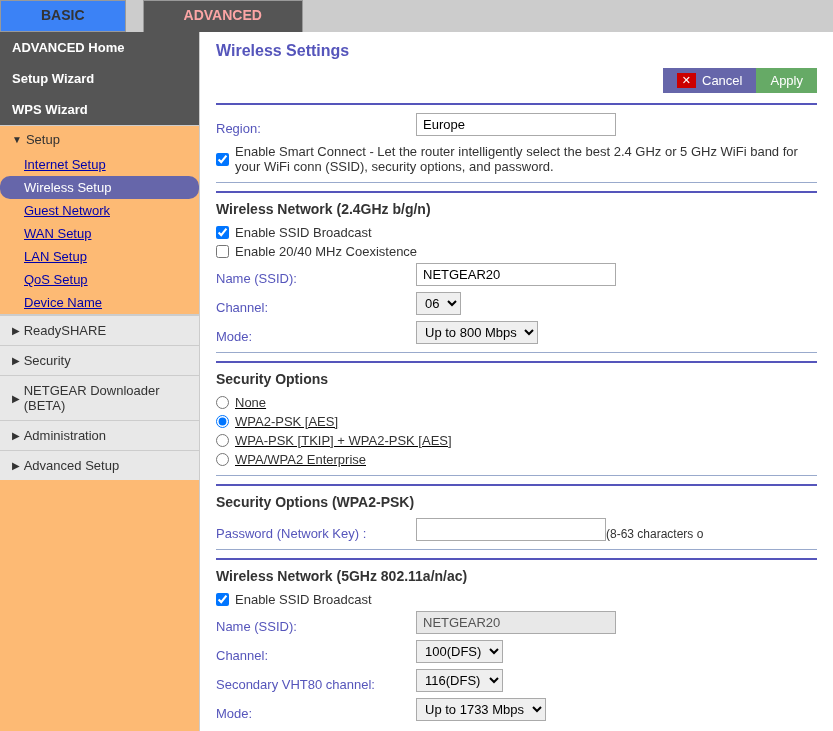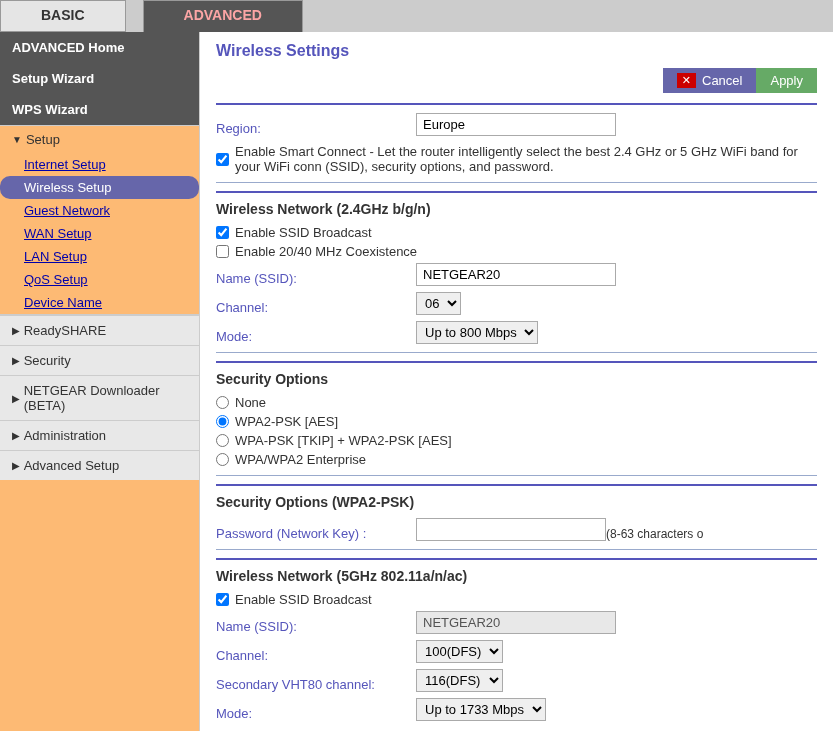--- a/index.html
+++ b/index.html
@@ -1,21 +1,21 @@
 <!DOCTYPE html>
 <html><head>
   <meta charset="utf-8">
   <style>
     * { margin: 0; padding: 0; box-sizing: border-box; }
     body { font-family: Arial, sans-serif; font-size: 13px; background: #fff; width: 833px; height: 731px; overflow: hidden; }
 
     
     .top-tabs { display: flex; height: 32px; background: #ccc; }
     .tab { padding: 6px 40px; font-weight: bold; font-size: 14px; cursor: pointer; border: 1px solid #999; }
-    .tab.basic { background: #e5e5e5; color: #333; }
+    .tab.basic { background: #3b82f6; color: #333; }
     .tab.advanced { background: #555; color: #fca5a5; border-bottom: none; margin-left: 17px; }
 
     
     .layout { display: flex; height: 699px; }
 
     
     .sidebar { width: 200px; background: #fdba74; border-right: 1px solid #ccc; flex-shrink: 0; overflow-y: auto; }
     .sidebar-item-main { background: #555; color: #fff; padding: 8px 12px; font-weight: bold; cursor: pointer; font-size: 13px; }
     .sidebar-section { padding: 6px 12px; color: #333; font-size: 13px; cursor: pointer; display: flex; align-items: center; gap: 4px; }
     .sidebar-subsection { padding: 4px 12px 4px 24px; font-size: 13px; color: #00a; cursor: pointer; text-decoration: underline; }
@@ -41,21 +41,21 @@
     .field-row { display: flex; align-items: flex-end; margin-bottom: 6px; }
     .field-label { color: #5555bb; min-width: 200px; }
     .field-input { border: 1px solid #aaa; padding: 3px 6px; font-size: 13px; min-width: 200px; }
     .field-input.disabled { background: #e8e8e8; }
     .field-select { border: 1px solid #aaa; padding: 2px 4px; font-size: 13px; }
 
     .checkbox-row { display: flex; align-items: center; gap: 6px; margin-bottom: 4px; }
     .checkbox-row label { font-size: 13px; color: #333; }
 
     
-    .radio-row { display: flex; align-items: center; gap: 6px; margin-bottom: 4px; }
+    .radio-row { display: flex; align-items: center; gap: 6px; margin-bottom: 4px; text-decoration: underline; }
     .radio-row label { font-size: 13px; color: #333; }
 
     
     .password-hint { color: #333; font-size: 12px; margin-left: 0; }
 
     
     .section-divider { border: none; border-top: 1px solid #99aacc; margin: 8px 0; }
   </style>
 </head>
 <body>

